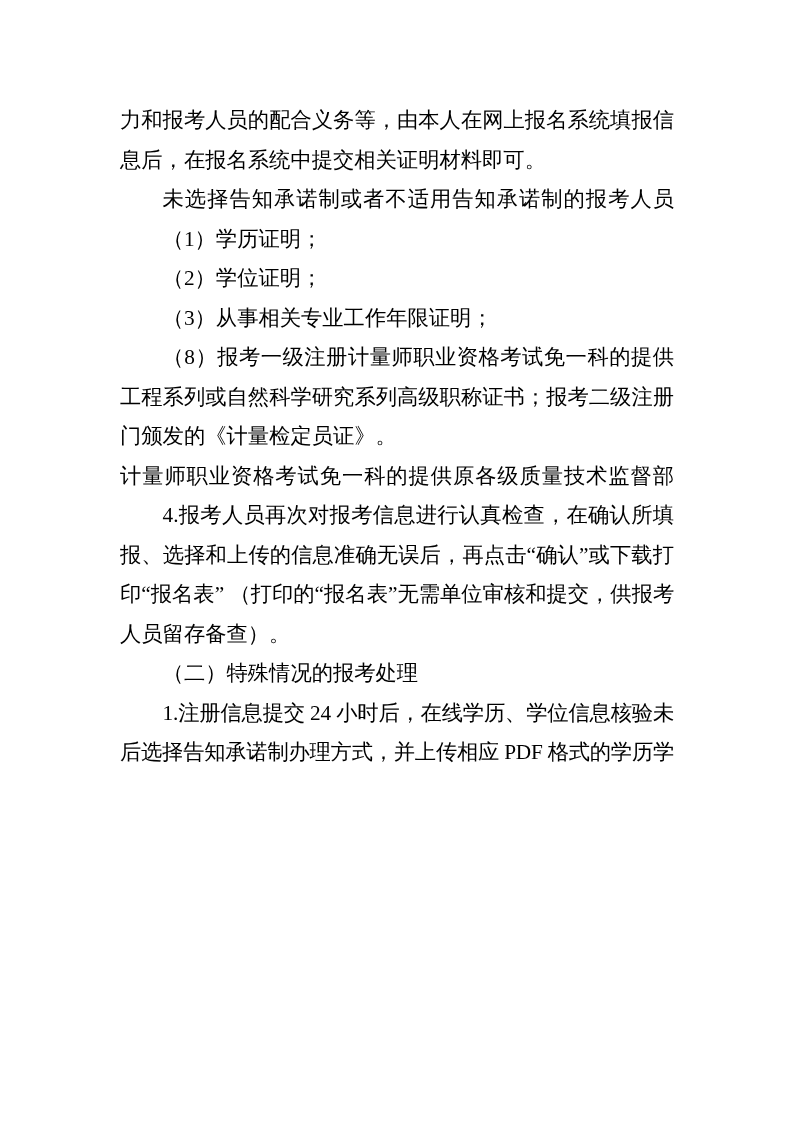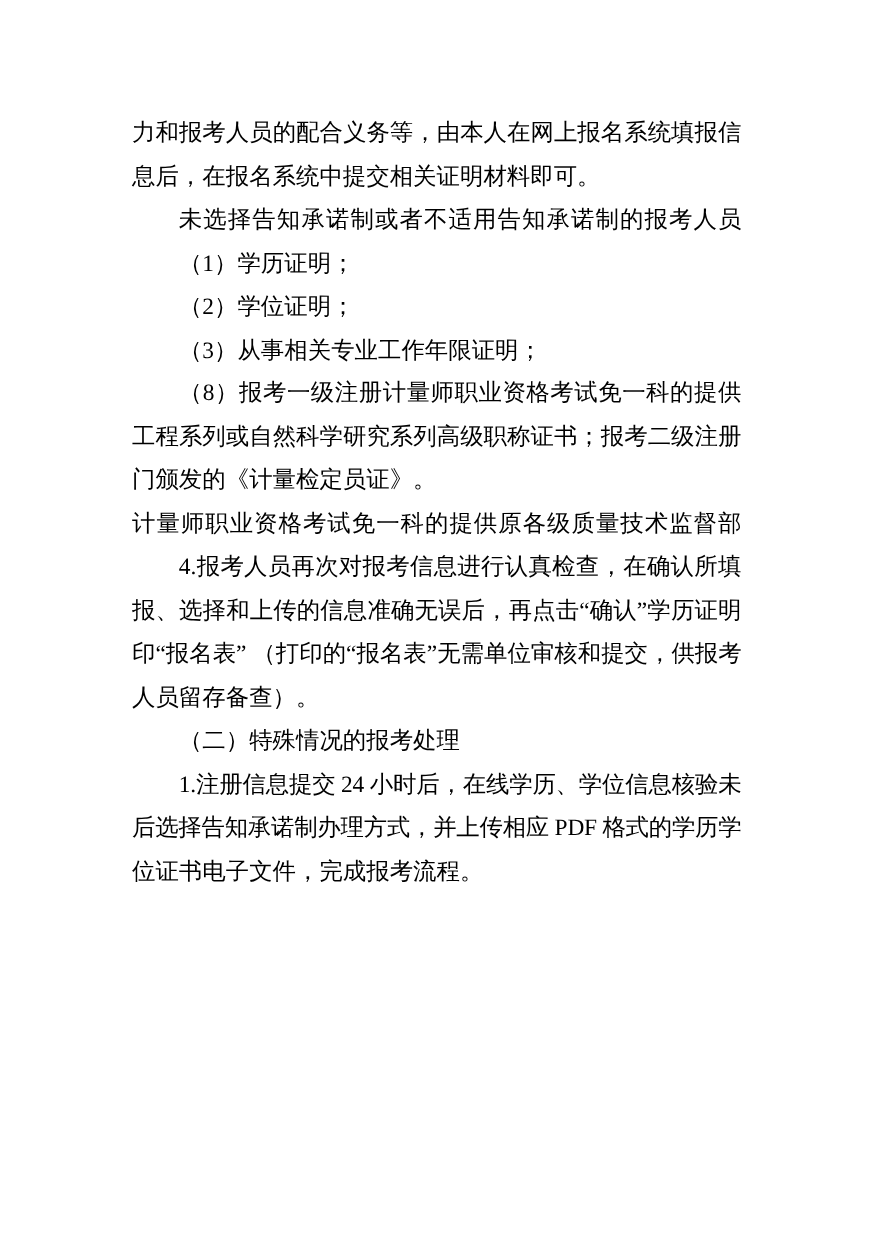--- a/index.html
+++ b/index.html
@@ -65,26 +65,25 @@
         <span class="line indent">（3）从事相关专业工作年限证明；</span>
       </div>
       <div class="para">
         <span class="line indent fill">（8）报考一级注册计量师职业资格考试免一科的提供</span>
         <span class="line fill">工程系列或自然科学研究系列高级职称证书；报考二级注册</span>
         <span class="line">门颁发的《计量检定员证》。</span>
         <span class="line fill">计量师职业资格考试免一科的提供原各级质量技术监督部</span>
       </div>
       <div class="para">
         <span class="line indent fill">4.报考人员再次对报考信息进行认真检查，在确认所填</span>
-        <span class="line fill">报、选择和上传的信息准确无误后，再点击“确认”学历证明</span>
+        <span class="line fill">报、选择和上传的信息准确无误后，再点击“确认”或下载打</span>
         <span class="line fill">印“报名表” （打印的“报名表”无需单位审核和提交，供报考</span>
         <span class="line">人员留存备查）。</span>
       </div>
       <div class="para">
         <span class="line indent">（二）特殊情况的报考处理</span>
       </div>
       <div class="para">
         <span class="line indent fill" style="letter-spacing: -0.178571px;">1.注册信息提交 24 小时后，在线学历、学位信息核验未</span>
         <span class="line fill" style="letter-spacing: -0.241379px;">后选择告知承诺制办理方式，并上传相应 PDF 格式的学历学</span>
-        <span class="line">位证书电子文件，完成报考流程。</span>
       </div>
     </div>
 </div>
 
 </body></html>

